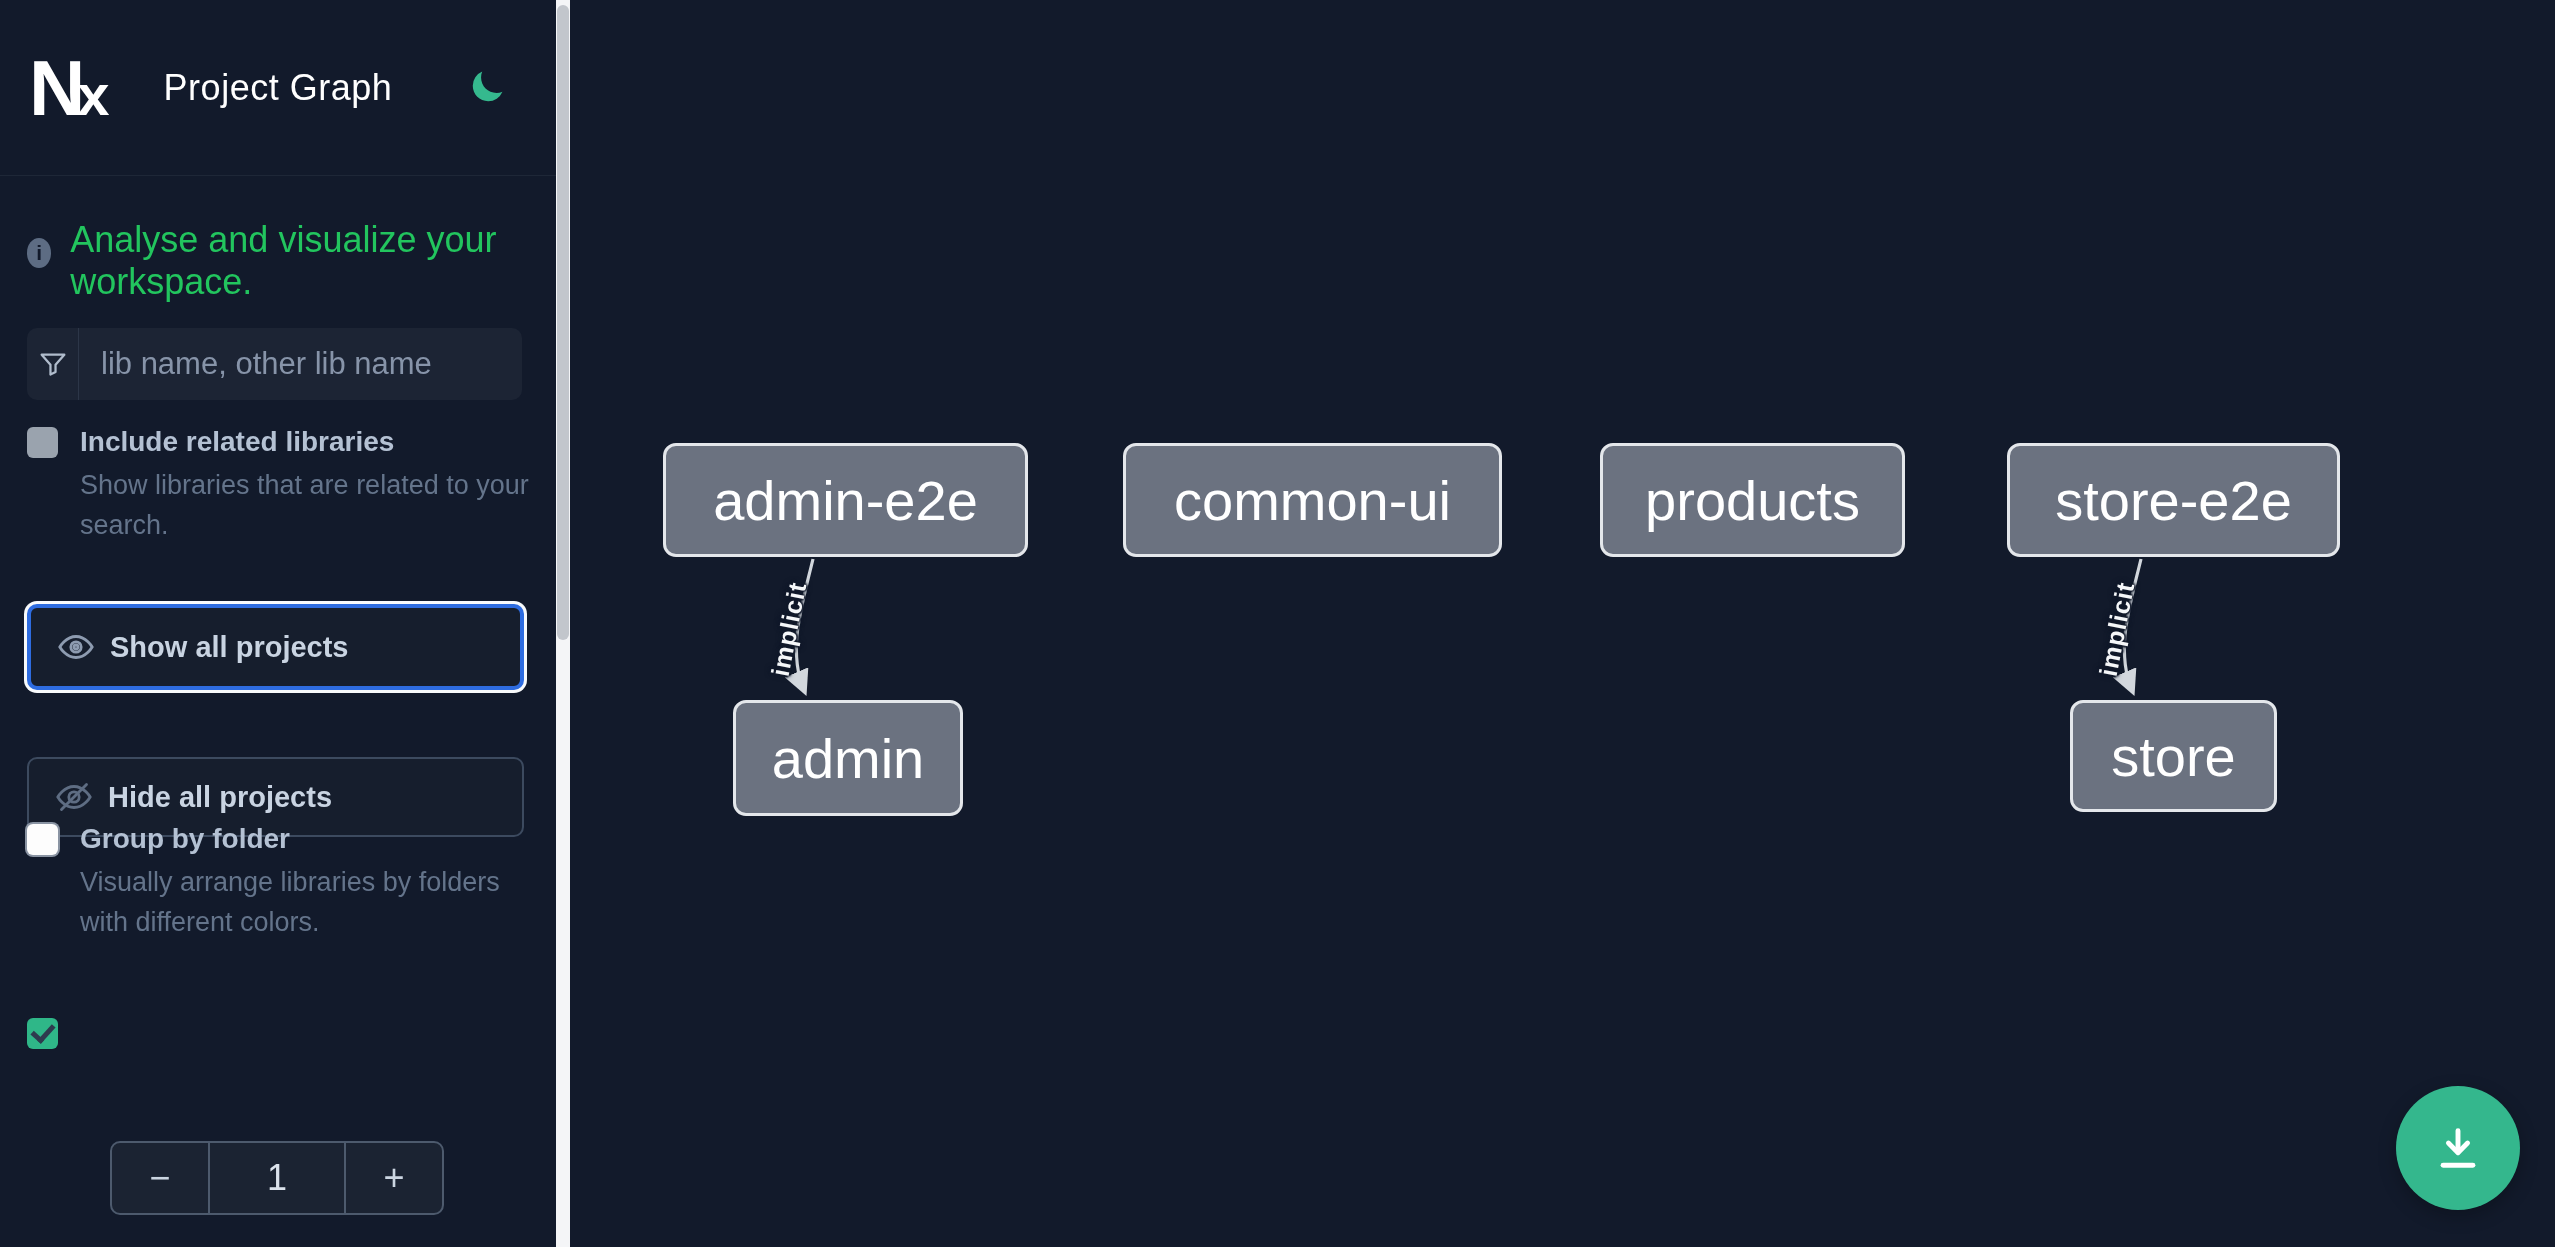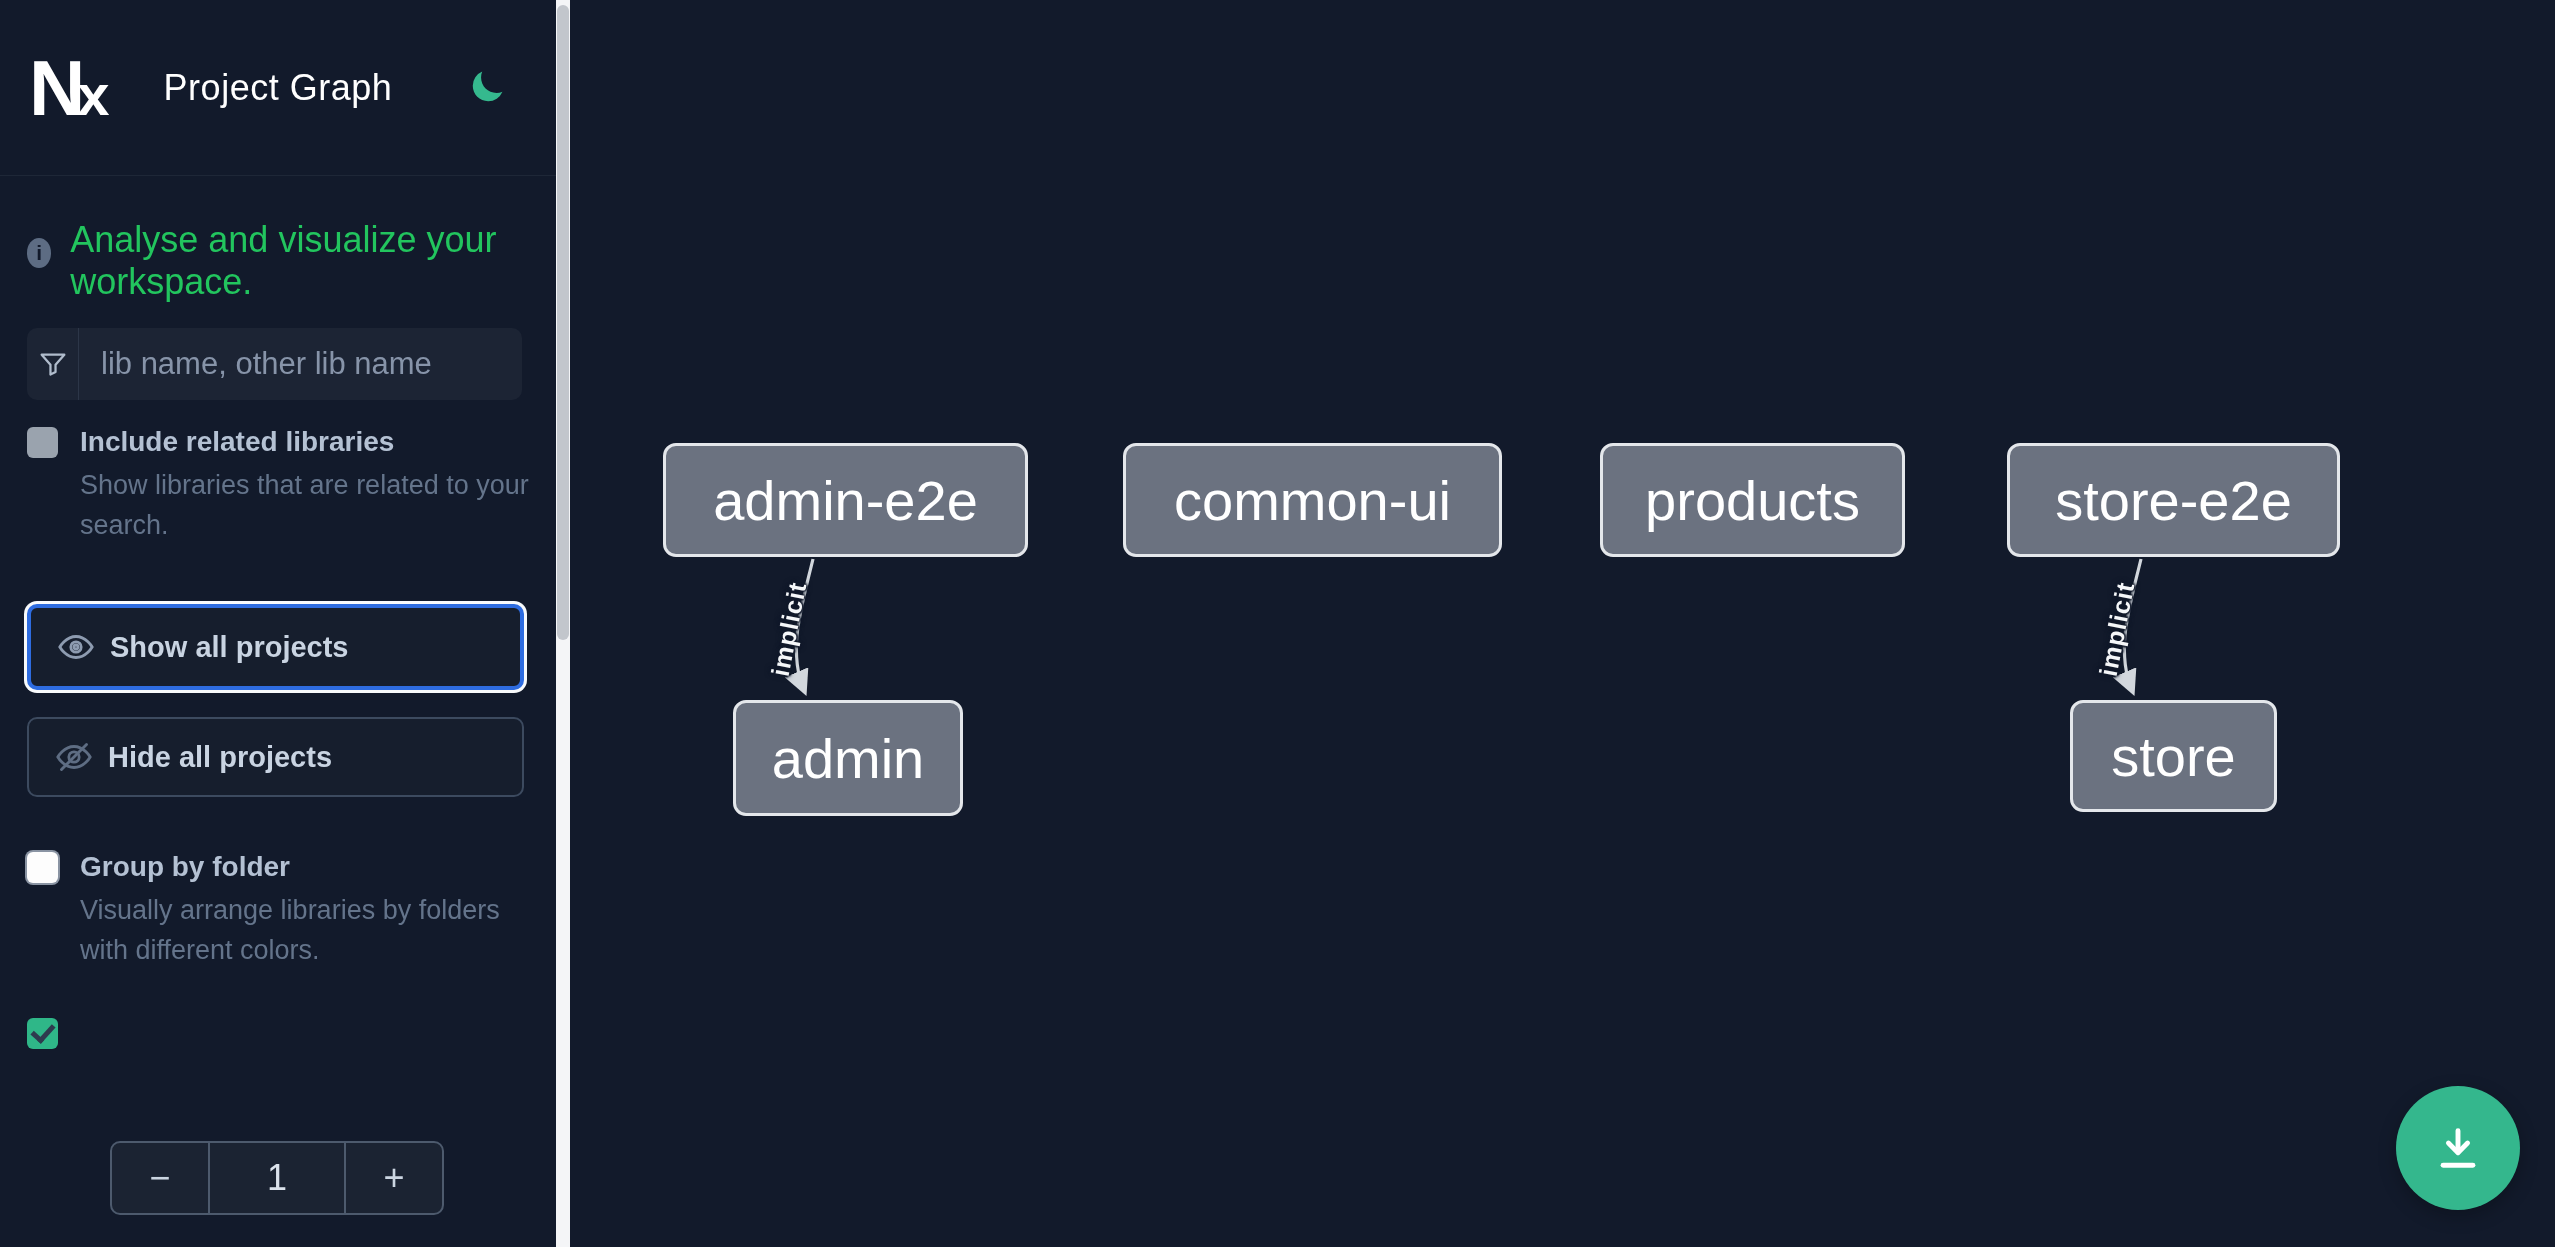--- a/index.html
+++ b/index.html
@@ -19,33 +19,33 @@
   .info-icon{width:30px;height:30px;border-radius:50%;background:#5d6c83;color:#121a2b;font-weight:800;font-size:21px;display:flex;align-items:center;justify-content:center;}
   .tagline-text{color:#22c55e;font-size:36px;margin-top:16px;}
 
   .search{position:absolute;left:27px;top:328px;width:495px;height:72px;background:#1c2434;border-radius:10px;display:flex;align-items:stretch;overflow:hidden;}
   .search .funnel{width:67px;display:flex;align-items:center;justify-content:center;border-right:1px solid #2c3648;}
   .search input{flex:1;background:transparent;border:none;outline:none;color:#cbd5e1;font-size:31px;padding:0 22px;}
   .search input::placeholder{color:#8794a9;}
 
   .opt{position:absolute;left:27px;width:500px;display:flex;gap:22px;align-items:flex-start;}
   .opt-related{top:425px;}
-  .opt-group{top:850px;}
+  .opt-group{top:822px;}
   .opt-prox{top:1016px;}
   .cb{flex:none;width:31px;height:31px;border-radius:6px;margin-top:2px;cursor:pointer;}
   .cb-gray{background:#9aa3ae;}
   .cb-white{background:#fdfdfd;box-shadow:0 0 0 2px #8a94a3;}
   .cb-green{background:#2fb788;display:flex;align-items:flex-start;justify-content:center;}
   .cb-green::after{content:"";width:9px;height:17px;border-right:5px solid #2e3b4e;border-bottom:5px solid #2e3b4e;transform:rotate(42deg);margin-top:2px;}
   .opt-label{color:#b4c1d3;font-size:28px;font-weight:600;line-height:34px;}
   .opt-desc{color:#64748b;font-size:27px;line-height:40px;margin-top:6px;width:450px;}
 
   .btn{position:absolute;left:27px;width:497px;display:flex;align-items:center;gap:14px;padding:0 0 0 25px;background:#161e2d;color:#c9d4e2;font-size:29px;font-weight:600;border:2px solid #3c4a5f;border-radius:10px;cursor:pointer;}
   .btn-show{top:604px;height:86px;border:4px solid #2e6ce0;box-shadow:0 0 0 3px #f8fafc;}
-  .btn-hide{top:717px;height:80px;}
+  .btn-hide{top:757px;height:80px;}
   .btn .icon{display:flex;align-items:center;}
 
   .stepper{position:absolute;left:110px;top:1141px;width:334px;height:74px;display:flex;border:2px solid #4d5a6d;border-radius:10px;background:#1b2332;overflow:hidden;}
   .stepper>*{display:flex;align-items:center;justify-content:center;background:transparent;border:none;color:#cbd5e1;font-size:36px;cursor:pointer;}
   .step-dec{width:96px;}
   .step-val{width:138px;border-left:2px solid #4d5a6d;border-right:2px solid #4d5a6d;color:#dbe2ec;}
   .step-inc{flex:1;}
 
   .scroll-track{position:absolute;right:0;top:0;width:14px;height:100%;background:#f4f5f7;}
   .scroll-thumb{position:absolute;left:1px;top:5px;width:12px;height:635px;background:#c2c6cc;border-radius:7px;cursor:pointer;}

